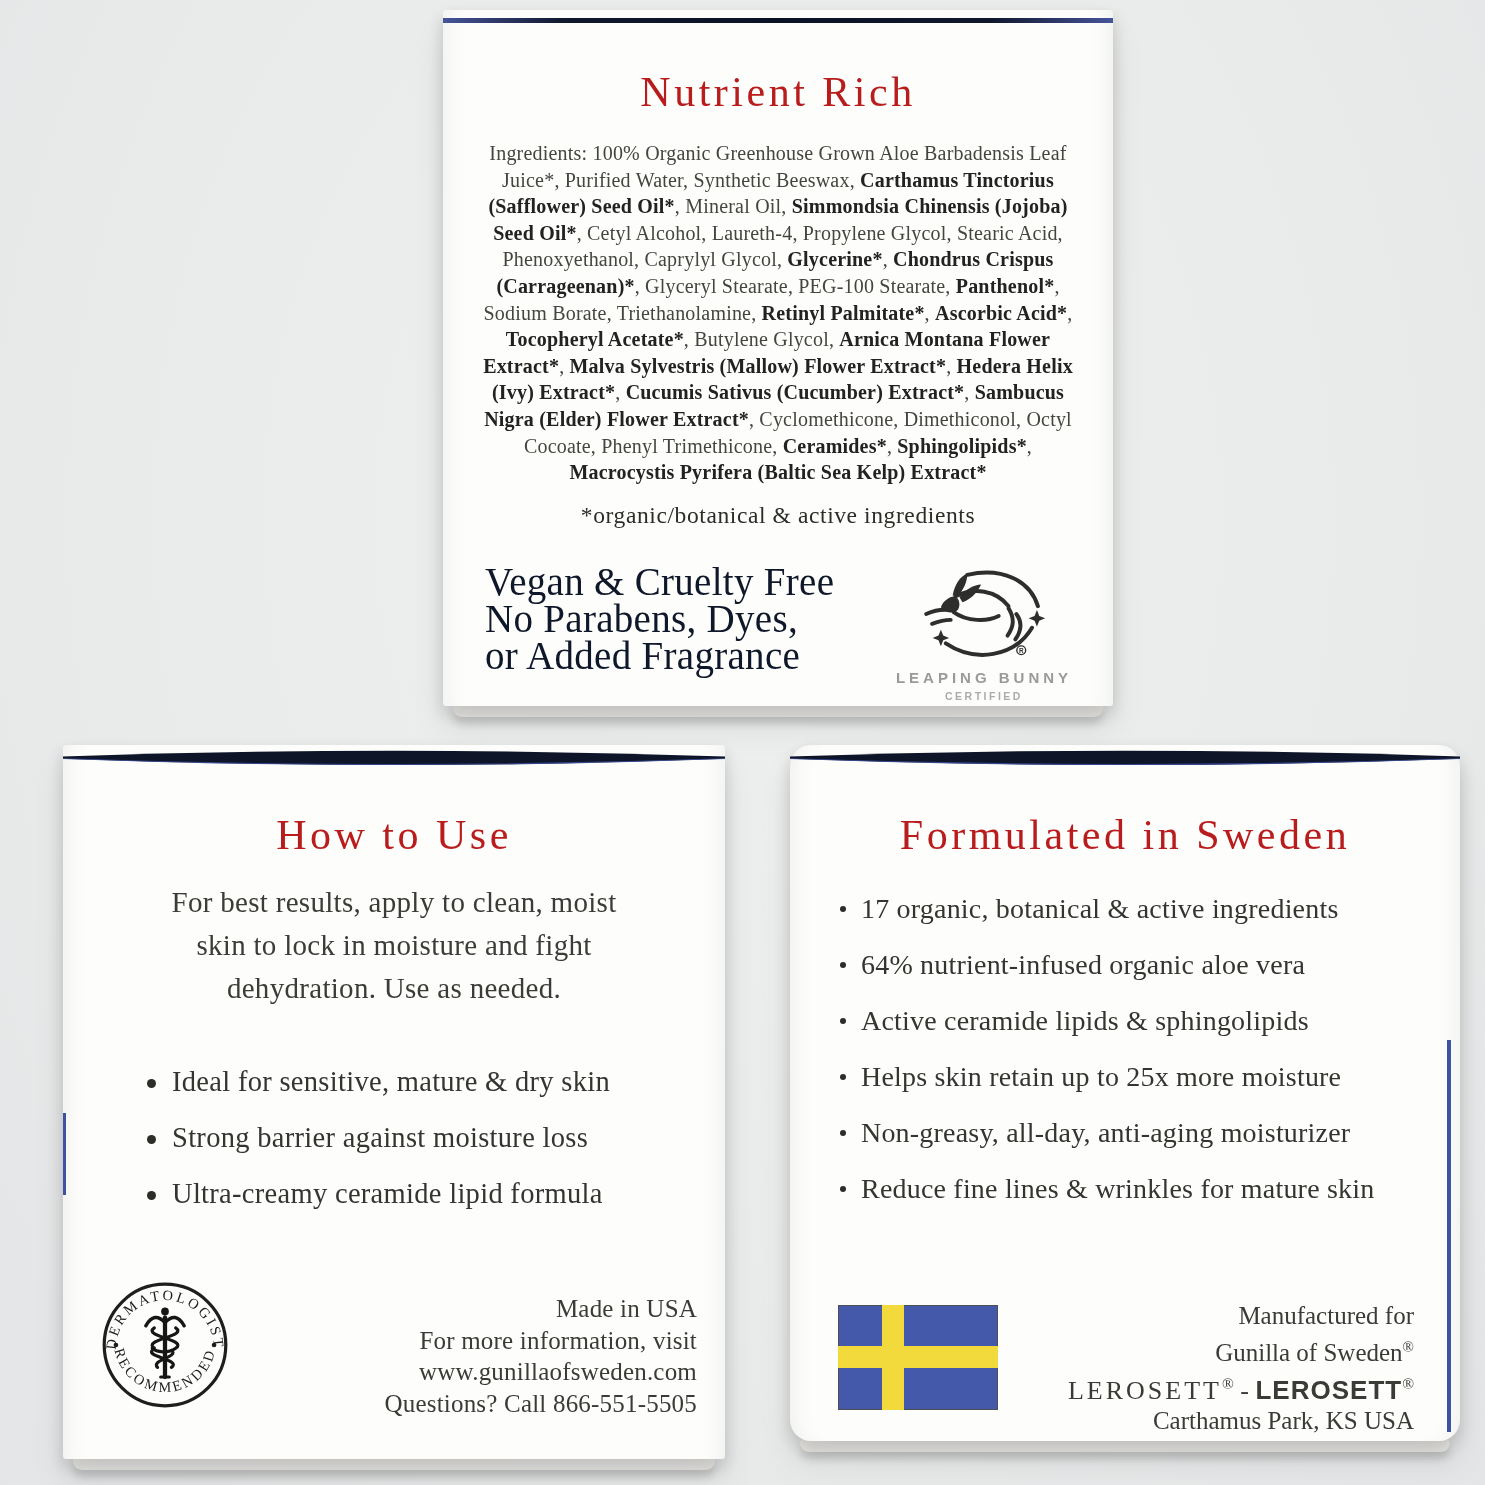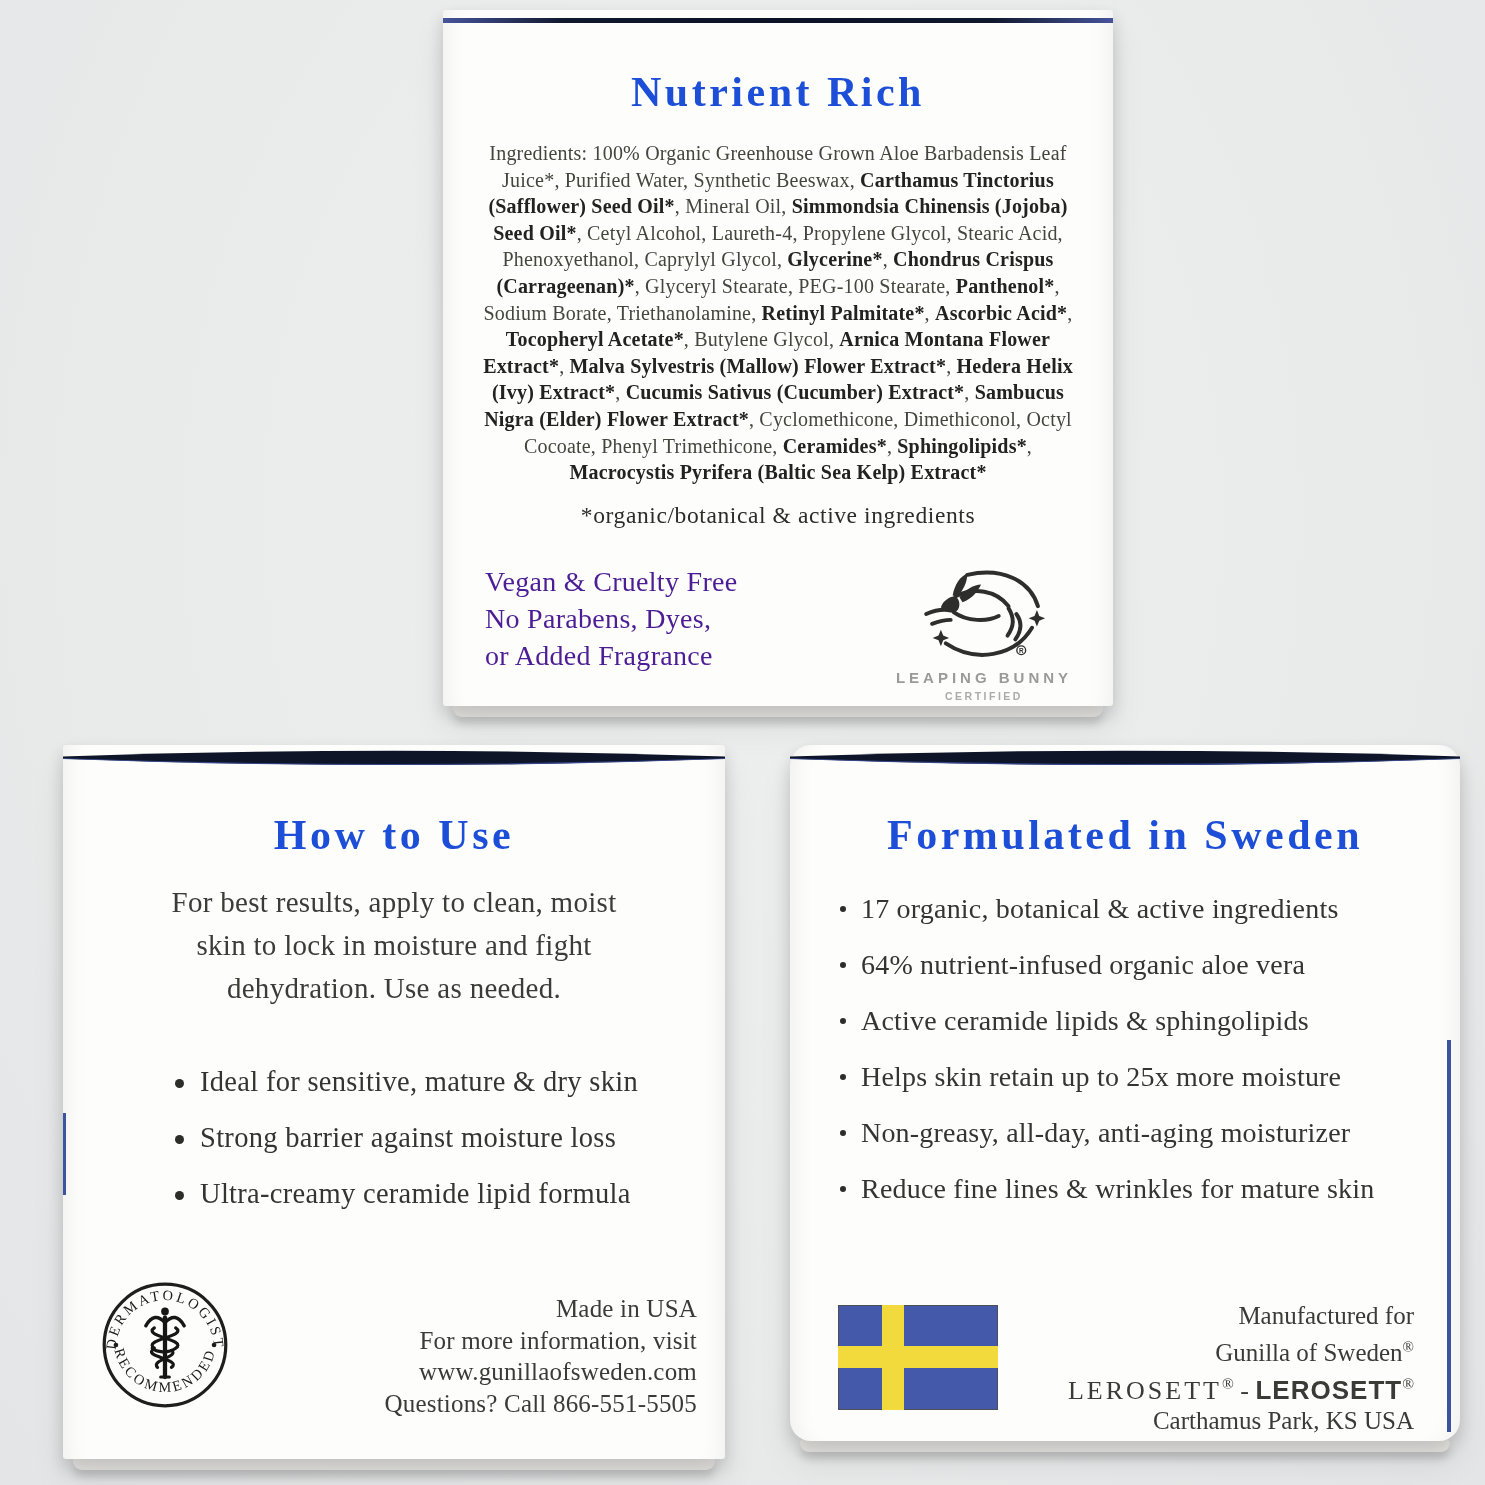--- a/index.html
+++ b/index.html
@@ -21,48 +21,48 @@
     background:linear-gradient(#f7f6f3,#efeeea);
     border-radius:3px 3px 12px 12px;
     box-shadow:0 7px 9px rgba(0,0,0,.15);
     z-index:-1;
   }
   
   #box-top{left:443px;top:10px;width:670px;height:696px;}
   .navy-line{position:absolute;left:0;right:0;top:8px;height:5px;
     background:linear-gradient(90deg,#46549a 0%,#10182e 18%,#0b1226 50%,#10182e 82%,#46549a 100%);}
   .panel-title{
-    text-align:center;font-size:42px;letter-spacing:3.5px;color:#1d4ed8;font-weight:700;
+    text-align:center;font-size:42px;letter-spacing:3.5px;color:#b91c1c;font-weight:400;
   }
   #box-top .panel-title{padding-top:58px;}
   .ingredients{
     width:606px;margin:24px auto 0;text-align:center;
     font-size:20px;line-height:26.6px;color:#45453f;letter-spacing:.2px;
   }
   .ingredients .b{color:#222320;font-weight:600;}
   .organic-note{
     margin-top:16px;text-align:center;font-size:23.5px;letter-spacing:.6px;color:#2c2c29;
   }
   .bottom-row{display:flex;align-items:flex-start;margin-top:34px;padding:0 14px 0 42px;}
-  .claims{font-size:28px;line-height:37px;color:#4c1d95;letter-spacing:.3px;}
+  .claims{font-size:39px;line-height:37px;color:#0f172a;letter-spacing:.3px;}
   .bunny-block{margin-left:auto;width:230px;text-align:center;padding-top:2px;font-weight:bold;}
   .bunny-label{font-family:"Liberation Sans","DejaVu Sans",sans-serif;
     font-size:15px;letter-spacing:4px;color:#9a9a98;margin-top:2px;}
   .bunny-sub{font-family:"Liberation Sans","DejaVu Sans",sans-serif;
     font-size:10.5px;letter-spacing:2.5px;color:#ababa9;margin-top:4px;}
   
   #box-left{left:63px;top:745px;width:662px;height:714px;}
   #box-right{left:790px;top:745px;width:670px;height:696px;border-radius:21px;}
   .top-band{position:absolute;left:0;right:0;top:3px;height:20px;}
   .top-band svg{display:block;width:100%;height:100%;}
   #box-left .panel-title,#box-right .panel-title{padding-top:66px;}
   .intro{
     margin-top:22px;text-align:center;font-size:29px;line-height:43px;color:#3b3b37;letter-spacing:.3px;
   }
-  .bullets-left{margin-top:56px;padding-left:84px;margin-left:28px;}
+  .bullets-left{margin-top:56px;padding-left:84px;}
   .bullets-left .bullet-item{font-size:28.5px;color:#343431;margin-bottom:24px;letter-spacing:.3px;}
   .bullets-left .dot{display:inline-block;width:9px;height:9px;border-radius:50%;background:#2c2c29;
     margin-right:16px;vertical-align:3px;}
   .bullets-right{margin-top:34px;padding-left:50px;}
   .bullets-right .bullet-item{font-size:28px;color:#343431;margin-bottom:24px;letter-spacing:.2px;}
   .bullets-right .dot{display:inline-block;width:6px;height:6px;border-radius:50%;background:#2c2c29;
     margin-right:15px;vertical-align:6px;}
   .edge-stripe{position:absolute;background:var(--stripe_blue);}
   #stripe-left{left:0;top:368px;width:3px;height:82px;}
   #stripe-right{right:9px;top:295px;width:4px;height:392px;}

